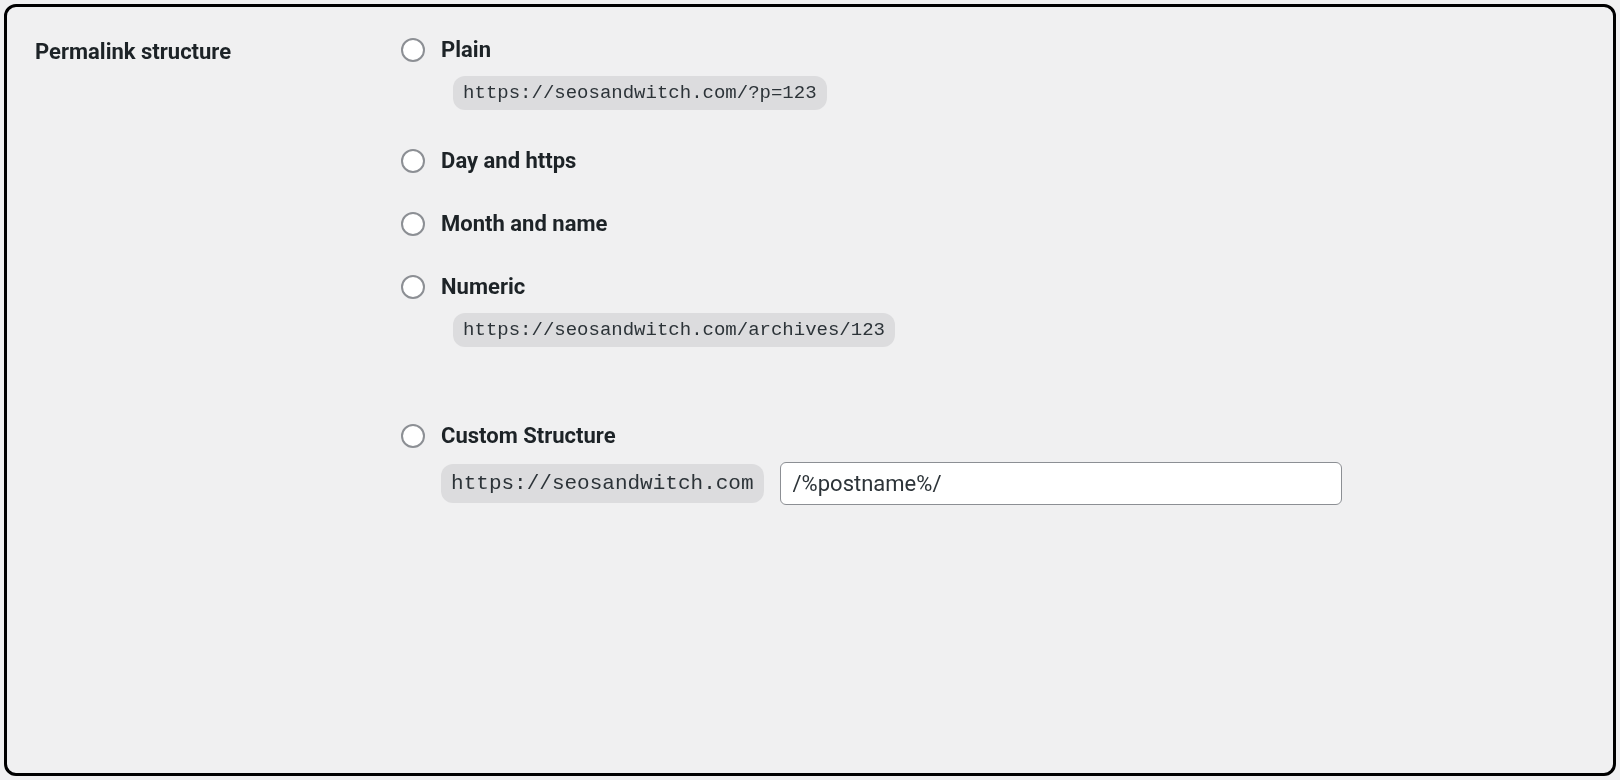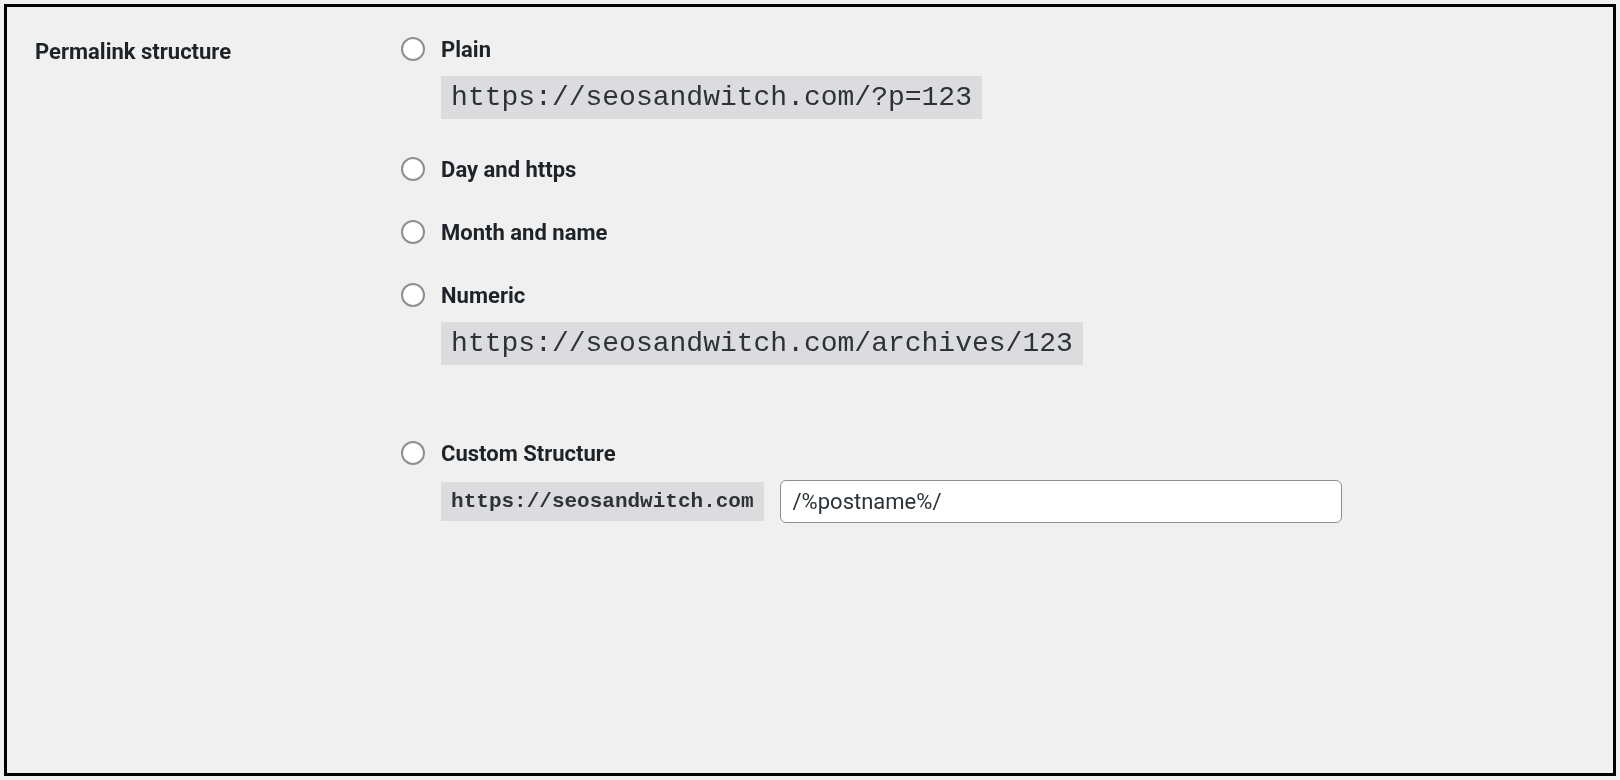--- a/index.html
+++ b/index.html
@@ -1,18 +1,19 @@
 <!DOCTYPE html>
 <html><head>
   <meta charset="utf-8">
   <style>
     * {
       margin: 0;
       padding: 0;
       box-sizing: border-box;
+      border-radius: 12px;
     }
     body {
       font-family: -apple-system, BlinkMacSystemFont, "Segoe UI", Roboto, Oxygen-Sans, Ubuntu, Cantarell, "Helvetica Neue", sans-serif;
       background: #f0f0f1;
       padding: 4px;
     }
     .panel {
       border: 3px solid #000;
       background: #f0f0f1;
       padding: 30px 28px;
@@ -35,21 +36,21 @@
       flex-direction: column;
       gap: 38px;
     }
     .option {
       display: flex;
       flex-direction: column;
       gap: 14px;
     }
     .option-header {
       display: flex;
-      align-items: flex-start;
+      align-items: center;
       gap: 16px;
     }
     .radio {
       width: 24px;
       height: 24px;
       border: 2px solid #8c8f94;
       border-radius: 50%;
       background: #fff;
       position: relative;
       flex-shrink: 0;
@@ -69,43 +70,42 @@
       background: #2271b1;
       border-radius: 50%;
     }
     .option-label {
       font-size: 22px;
       font-weight: 700;
       color: #1d2327;
     }
     .example-url {
       display: inline-block;
-      margin-left: 40px;
+      margin-left: 52px;
       font-family: Consolas, Monaco, "Courier New", monospace;
-      font-size: 28px;
+      font-size: 19px;
       background: #dcdcde;
       color: #2c3338;
       padding: 6px 10px;
       white-space: nowrap;
       width: fit-content;
     }
     .custom-row {
       display: flex;
       align-items: center;
       gap: 16px;
       margin-left: 40px;
     }
     .custom-prefix {
       font-family: Consolas, Monaco, "Courier New", monospace;
       font-size: 21px;
       background: #dcdcde;
       color: #2c3338;
       padding: 8px 10px;
       white-space: nowrap;
-      font-weight: bold;
     }
     .custom-input {
       flex: 0 0 auto;
       width: 562px;
       font-family: -apple-system, BlinkMacSystemFont, "Segoe UI", Roboto, sans-serif;
       font-size: 22px;
       padding: 8px 12px;
       border: 1px solid #8c8f94;
       border-radius: 6px;
       background: #fff;

